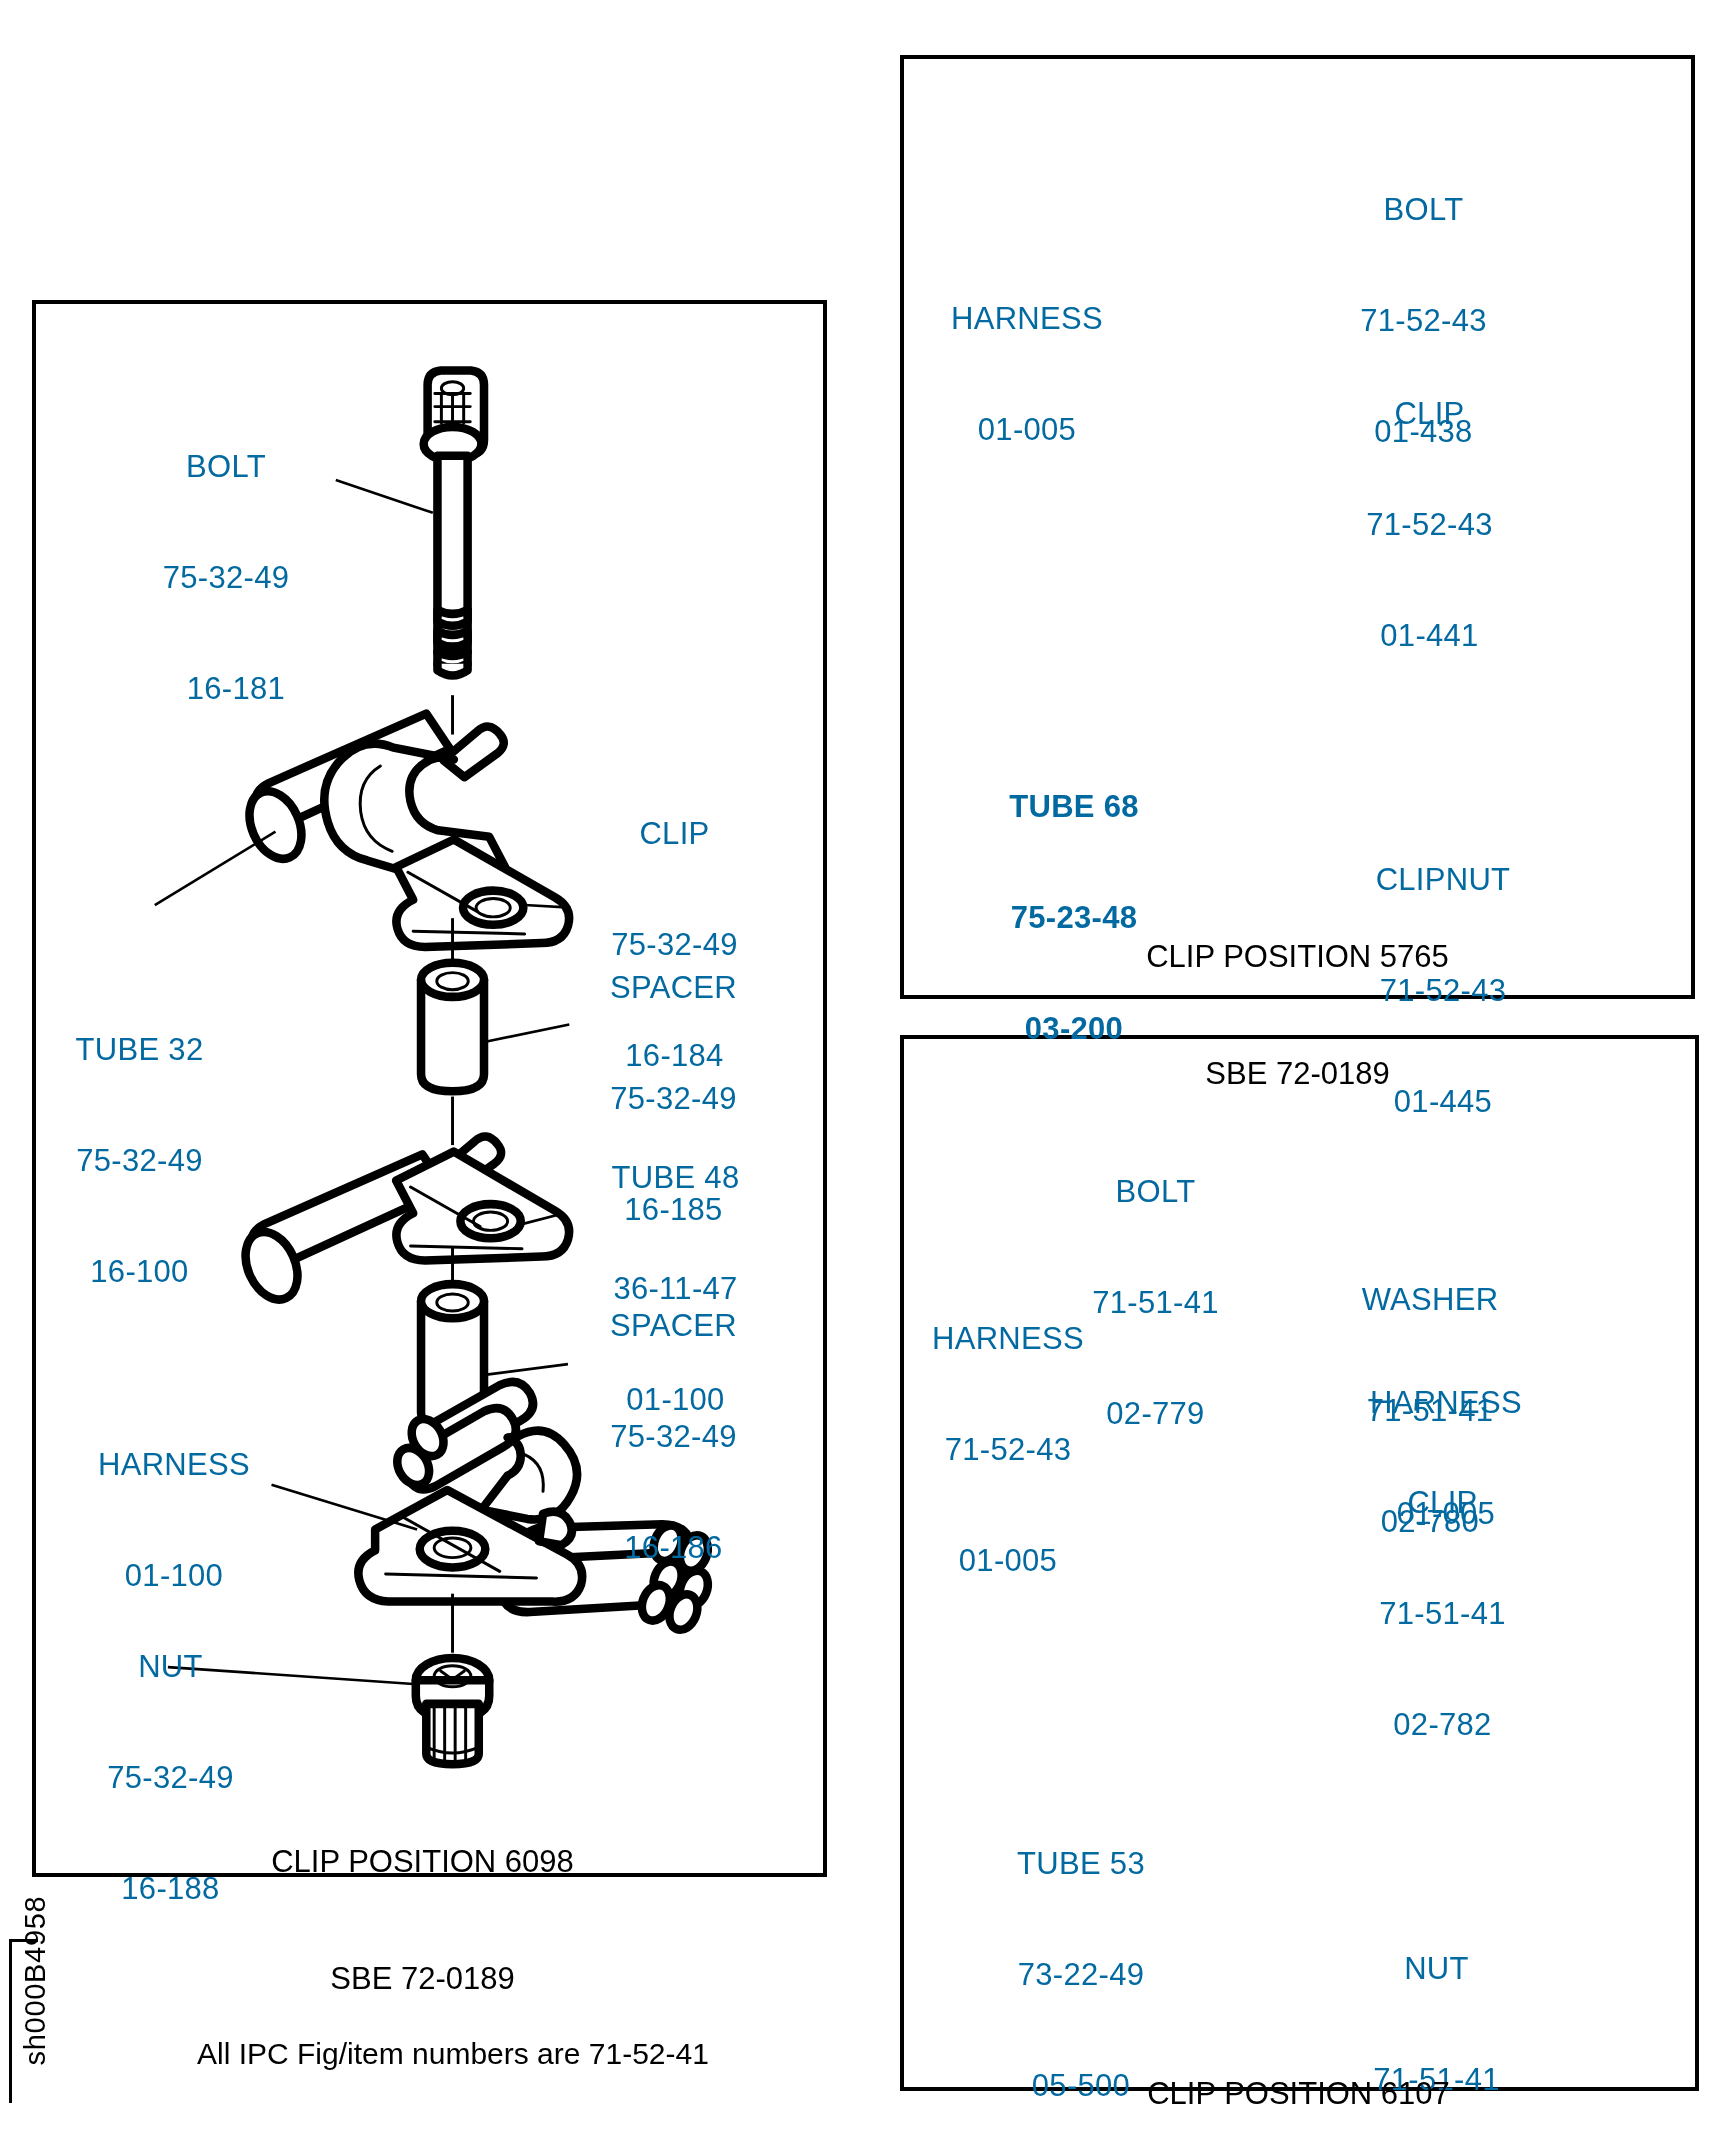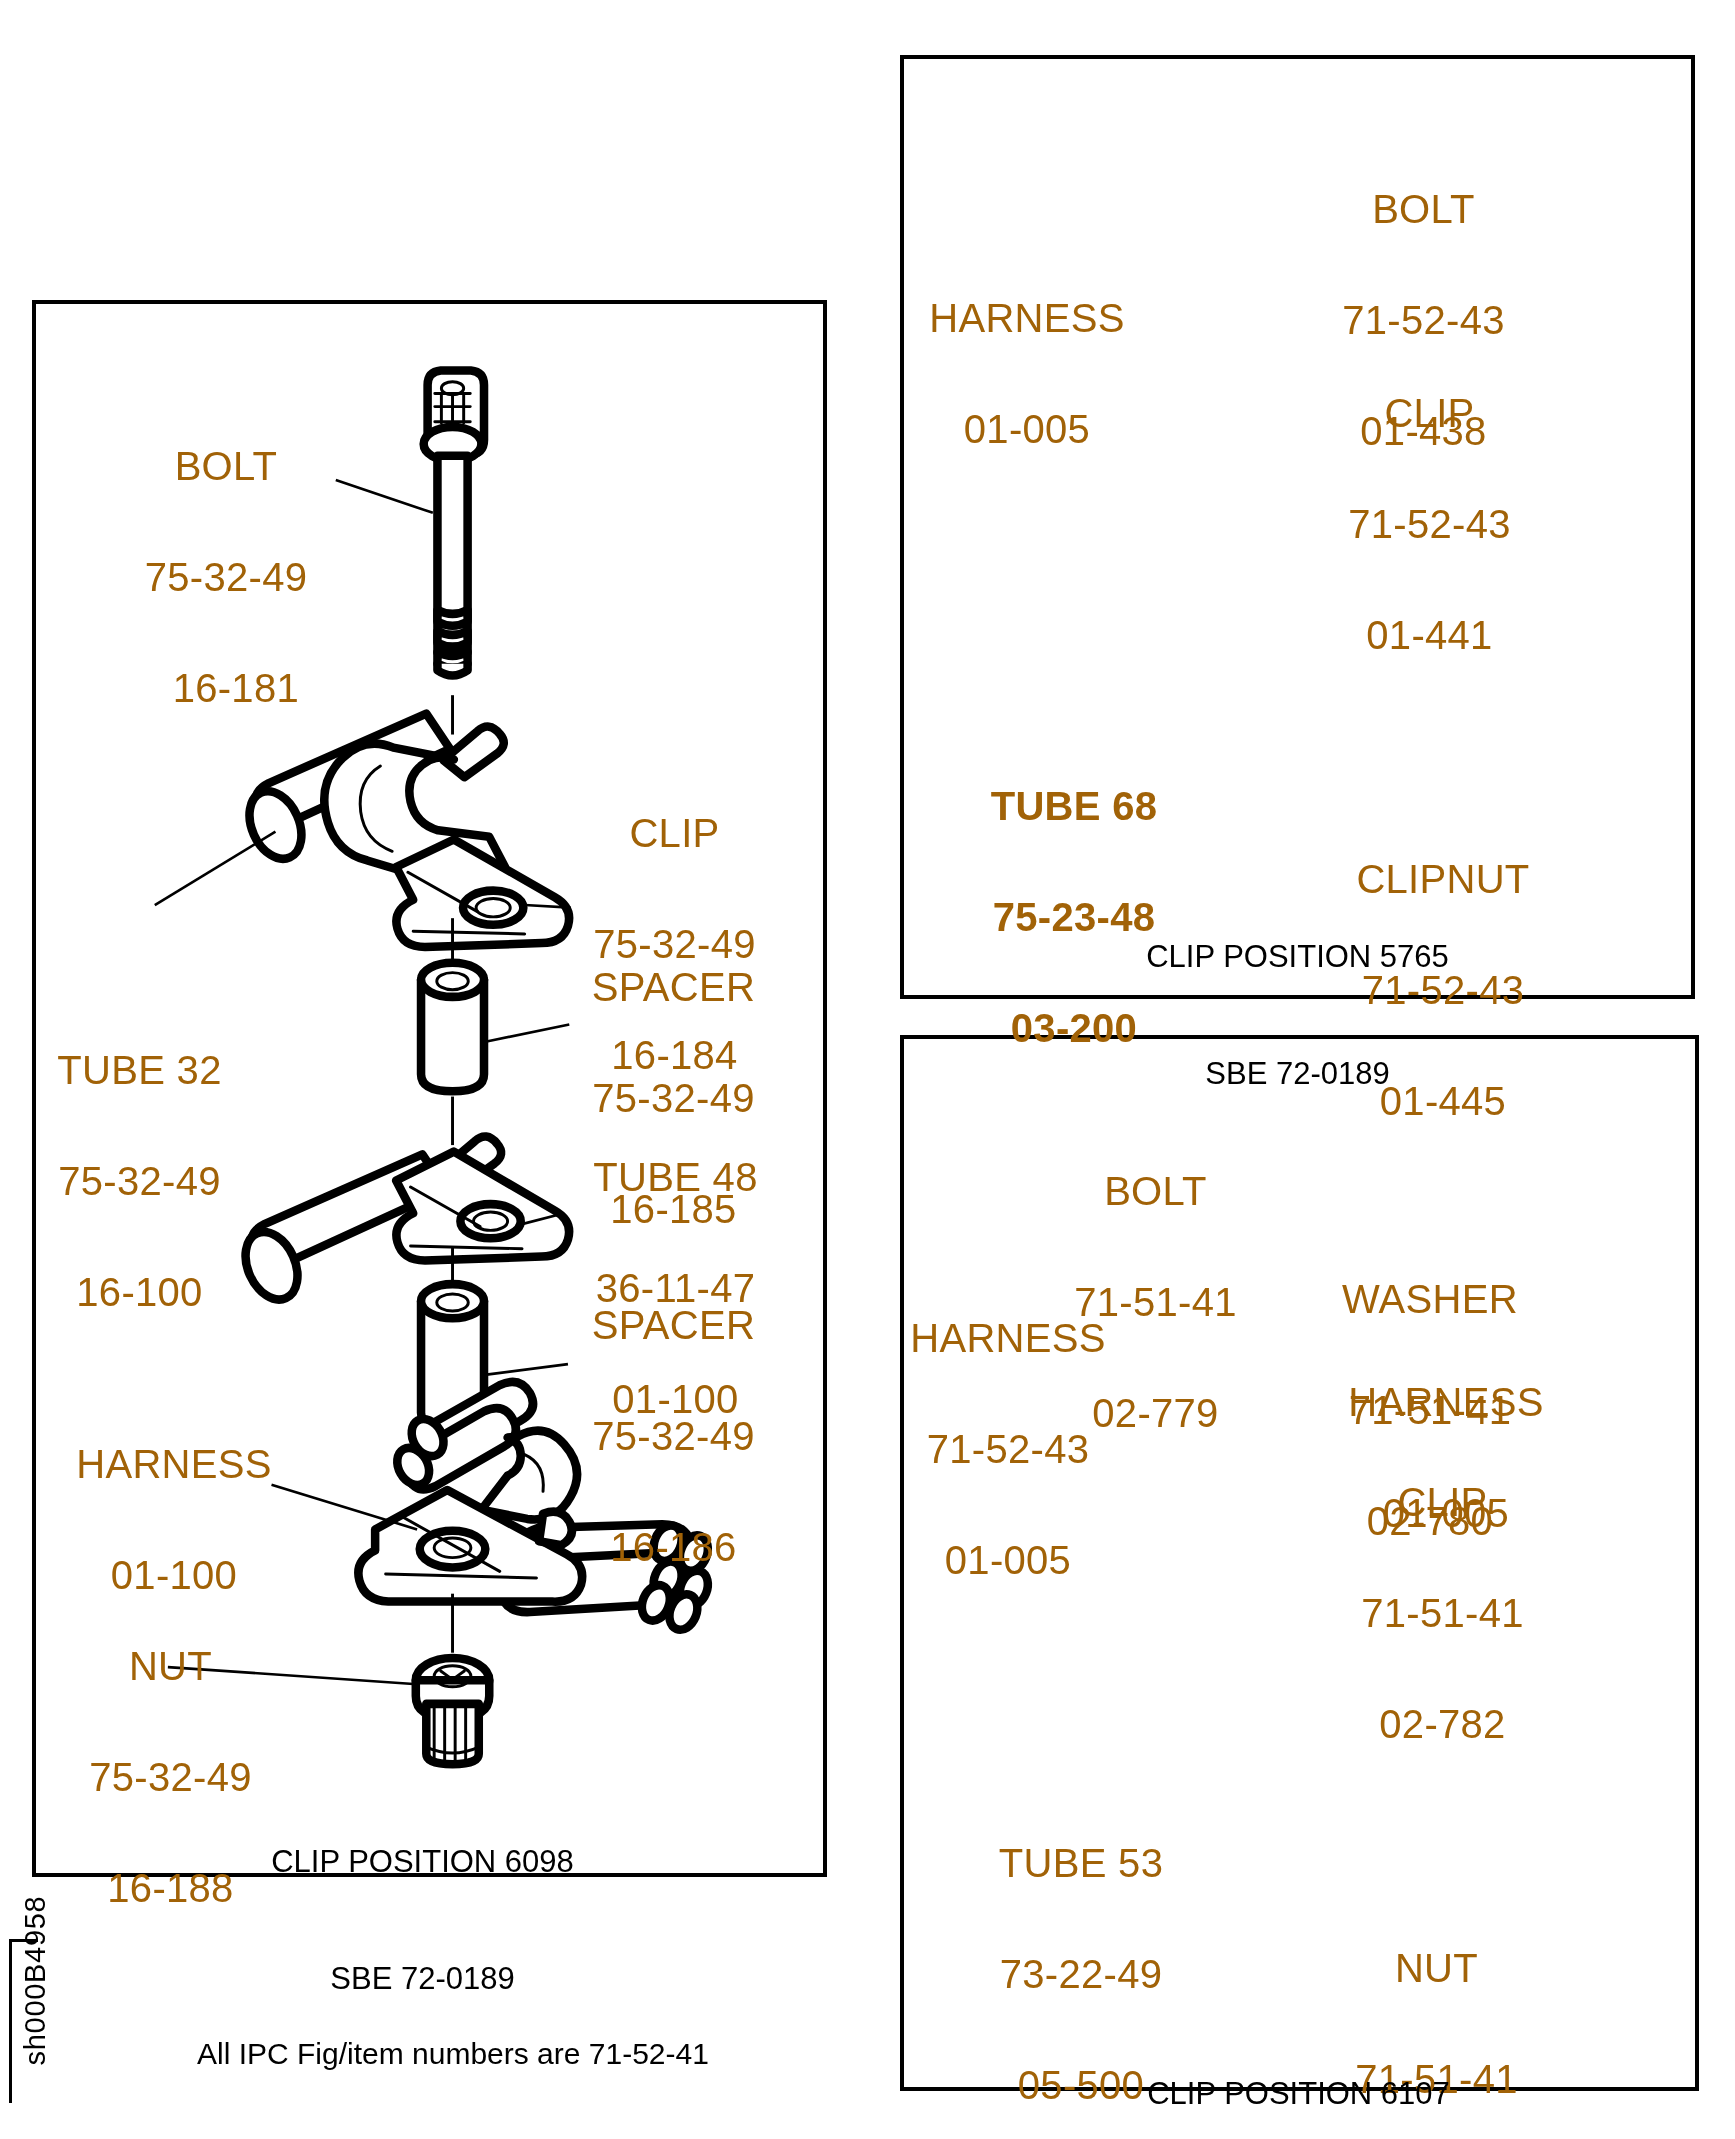--- a/index.html
+++ b/index.html
@@ -3,22 +3,22 @@
 <meta charset="utf-8">
 <style>
   html,body{margin:0;padding:0;background:#ffffff;}
   body{width:1736px;height:2140px;position:relative;overflow:hidden;
        font-family:"Liberation Sans","DejaVu Sans",sans-serif;color:#000;}
   .panel{position:absolute;border:4.6px solid #000;background:#fff;box-sizing:border-box;}
   #panel-left{left:31.5px;top:300px;width:795px;height:1577px;}
   #panel-top-right{left:900px;top:55px;width:795px;height:944px;}
   #panel-bottom-right{left:900px;top:1035px;width:799px;height:1056px;}
 
-  .lbl{position:absolute;font-size:40px;line-height:37px;letter-spacing:0.3px;
-       white-space:pre;color:#a16207;}
+  .lbl{position:absolute;font-size:31px;line-height:37px;letter-spacing:0.3px;
+       white-space:pre;color:#0369a1;}
   .lbl.c{text-align:center;}
 
   .caption{position:absolute;font-size:31px;line-height:39px;text-align:center;white-space:pre;}
 
   .footnote{position:absolute;font-size:30px;line-height:41px;white-space:pre;}
 
   .sidecode{position:absolute;left:-50px;top:1964px;width:171px;
             transform:rotate(-90deg);transform-origin:center center;
             font-size:29px;letter-spacing:0.7px;white-space:nowrap;text-align:center;}
   .sidecode-bracket{position:absolute;left:9.2px;top:1939px;width:26px;height:161px;
@@ -279,21 +279,21 @@
   <div>75-32-49</div>
   <div style="margin-left:19.7px">16-181</div>
 </div>
 
 <div class="lbl c" style="left:576px;top:741px;width:197px;">
   <div>CLIP</div>
   <div>75-32-49</div>
   <div>16-184</div>
 </div>
 
-<div class="lbl c" style="left:41px;top:978px;width:197px;">
+<div class="lbl c" style="left:41px;top:957px;width:197px;">
   <div>TUBE 32</div>
   <div>75-32-49</div>
   <div>16-100</div>
 </div>
 
 <div class="lbl c" style="left:572px;top:895px;width:203px;">
   <div>SPACER</div>
   <div>75-32-49</div>
   <div>16-185</div>
 </div>

